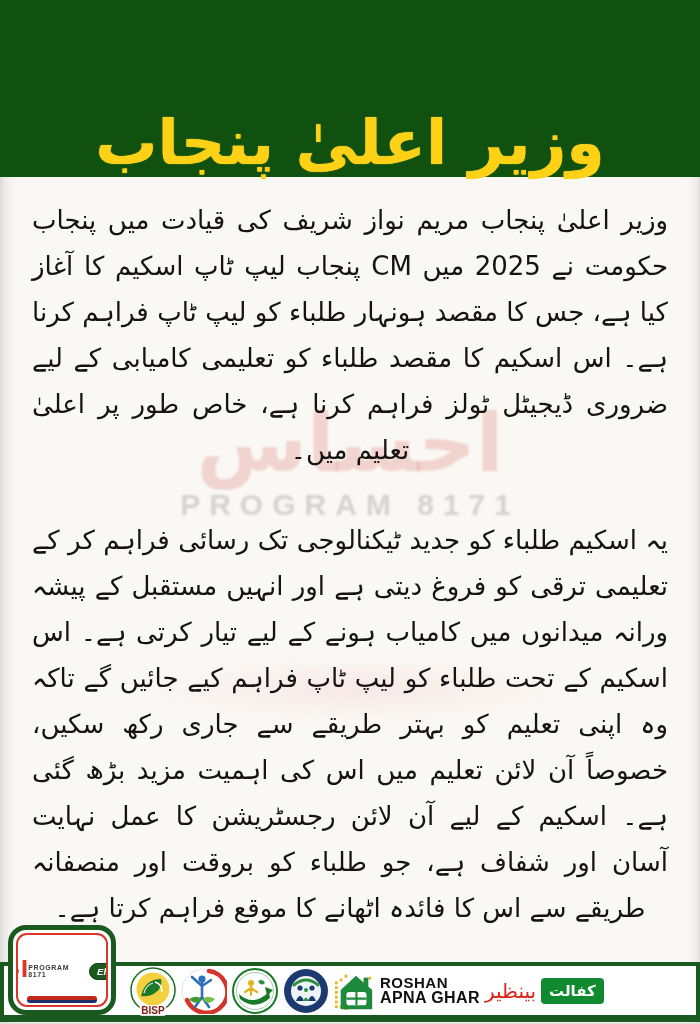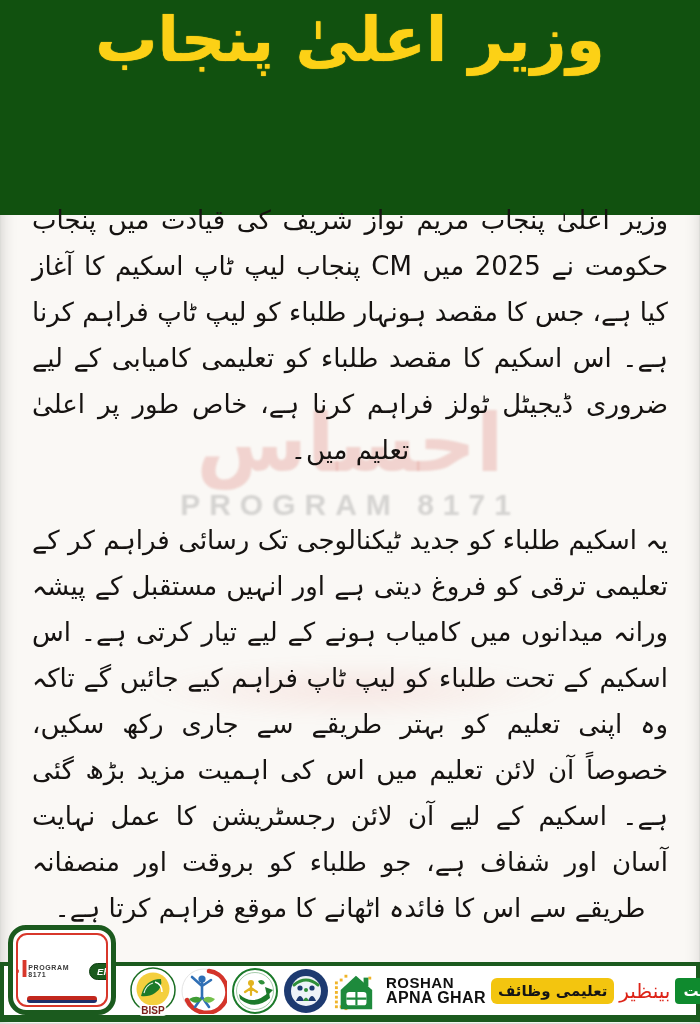--- a/index.html
+++ b/index.html
@@ -5,23 +5,23 @@
   * { margin:0; padding:0; box-sizing:border-box; }
   html,body { background:#e9e9e9; }
   .page {
     position:relative; width:700px; height:1024px; margin:0 auto;
     background:#faf8f5; overflow:hidden;
     font-family:"DejaVu Sans", sans-serif;
     box-shadow: inset 0 0 0 1px #dcdcd8, inset 10px 0 18px -12px rgba(0,0,0,.25), inset -10px 0 18px -12px rgba(0,0,0,.18);
   }
   
   .header {
-    position:absolute; top:0; left:0; width:700px; height:215px;
+    position:absolute; top:0; left:0; width:700px; height:177px;
     background:#11510f;
-    display:flex; align-items:flex-start; justify-content:center;
+    display:flex; align-items:flex-end; justify-content:center;
   }
   .header-title {
     direction:rtl; color:#fcd116; font-size:62px; font-weight:bold;
     letter-spacing:1px; line-height:1.1; padding-top:6px;
     text-shadow:0 0 1px #fcd116;
     font-family:"DejaVu Sans", sans-serif;
   }
   
   .content {
     position:absolute; top:177px; left:0; width:700px; height:786px;
@@ -63,21 +63,21 @@
     display:flex; align-items:center; gap:5px;
     padding:2px 5px 2px 126px; z-index:2;
   }
   .logo-chip { flex:0 0 auto; display:flex; justify-content:center; position:relative; }
   .bisp-wrap { width:46px; height:48px; position:relative; }
   .bisp-label {
     position:absolute; left:50%; transform:translateX(-50%); bottom:-1px;
     font-family:"Liberation Sans", sans-serif; font-weight:bold; font-size:10px;
     color:#7c1f1a; background:rgba(255,255,255,.85); padding:0 2px; border-radius:3px; line-height:1.1;
   }
-  .roshan-group { display:flex; align-items:center; gap:10px; flex:0 0 auto; }
+  .roshan-group { display:flex; align-items:center; gap:4px; flex:0 0 auto; }
   .roshan-text { display:flex; flex-direction:column; line-height:1; font-family:"Liberation Sans", sans-serif; color:#101010; }
   .roshan-line1 { font-size:15px; font-weight:bold; letter-spacing:.5px; }
   .roshan-line2 { font-size:16px; font-weight:bold; letter-spacing:.4px; }
   .badge-yellow {
     flex:0 0 auto; background:#f3c50f; color:#151515; direction:rtl;
     font-size:15px; font-weight:bold; padding:4px 7px; border-radius:6px;
     font-family:"DejaVu Sans", sans-serif; white-space:nowrap;
   }
   .benazir-text {
     flex:0 0 auto; color:#dd2317; direction:rtl; font-size:20px; font-weight:normal;
@@ -204,21 +204,20 @@
         <path d="M7 21 L23 6 L40 21 L40 41 L7 41 Z" fill="#1e8a3c"></path>
         <rect x="13" y="23" width="21" height="14" rx="3" fill="#ffffff"></rect>
         <path d="M23.5 23 V37 M13 30 H34" stroke="#1e8a3c" stroke-width="2.2"></path>
       </svg>
       <div class="roshan-text">
         <span class="roshan-line1">ROSHAN</span>
         <span class="roshan-line2">APNA GHAR</span>
       </div>
     </div>
 
-    <span class="badge-yellow">تعلیمی وظائف</span>
     <span class="benazir-text">بینظیر</span>
     <span class="badge-green">کفالت</span>
 
   </footer>
 
   <div class="ehsaas-card">
     <div class="ehsaas-inner">
       <span class="ehsaas-urdu">احساس</span>
       <span class="ehsaas-sub">PROGRAM 8171</span>
       <span class="ehsaas-pill">Ehsaas Program</span>

